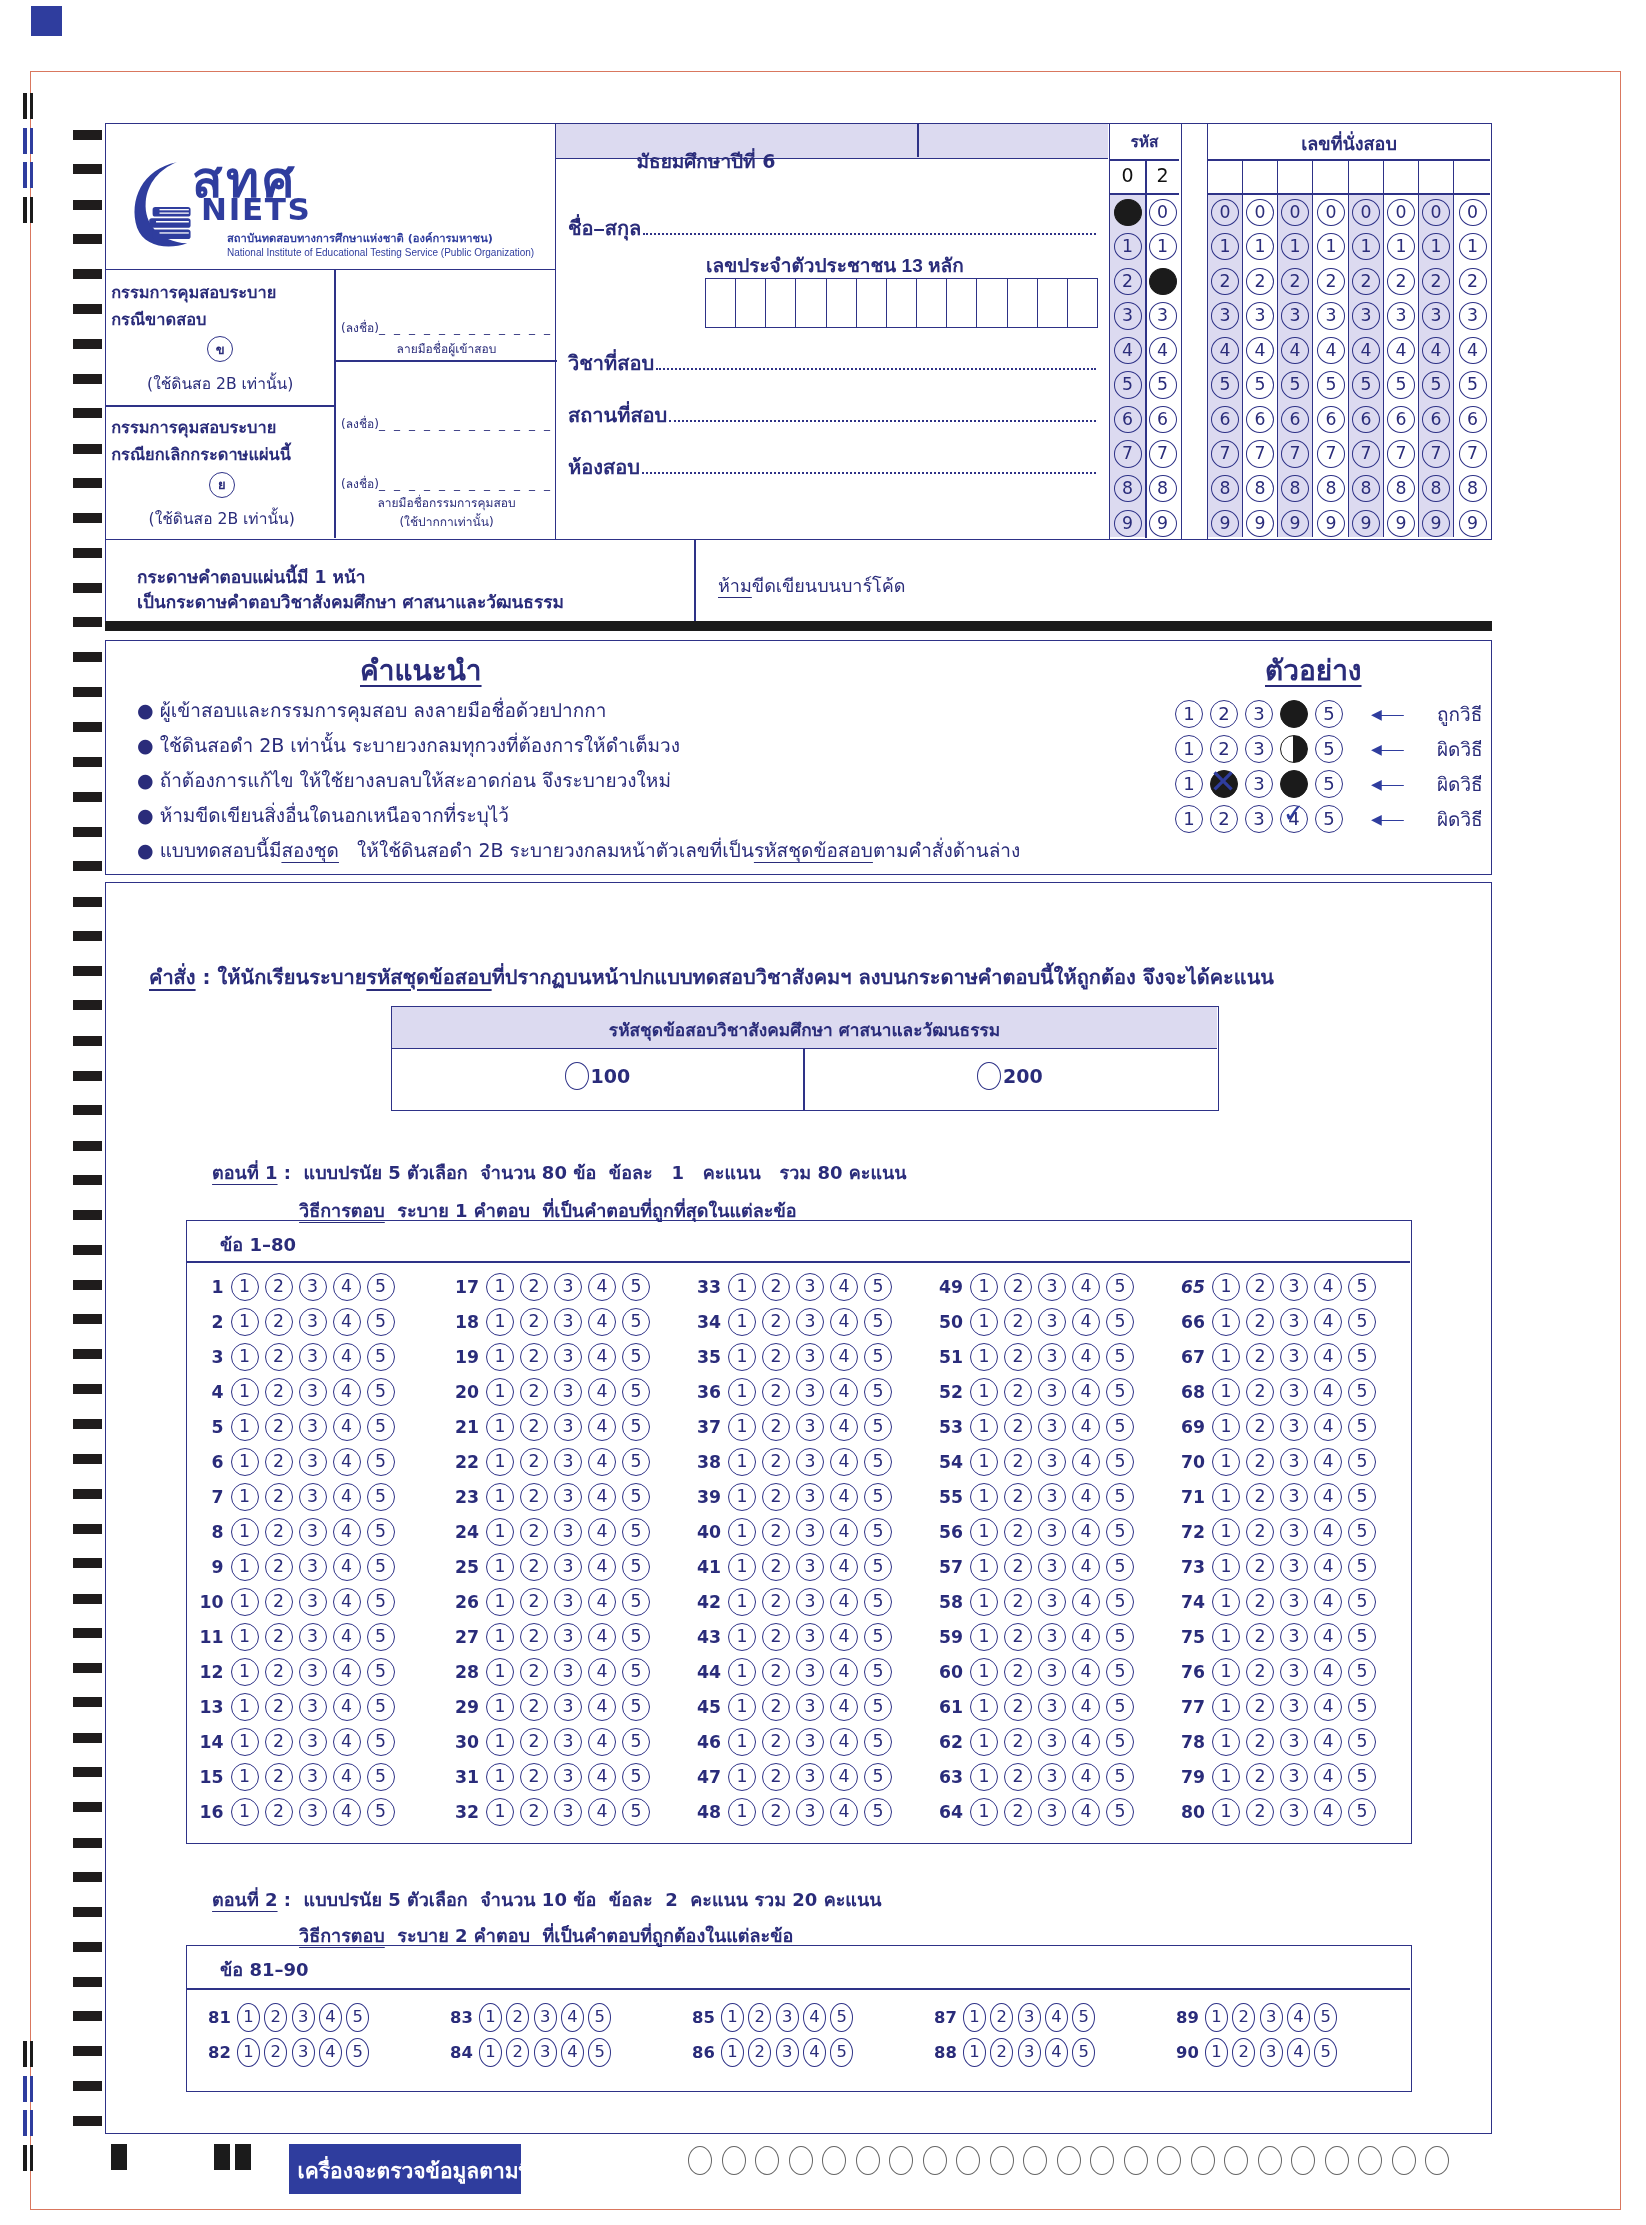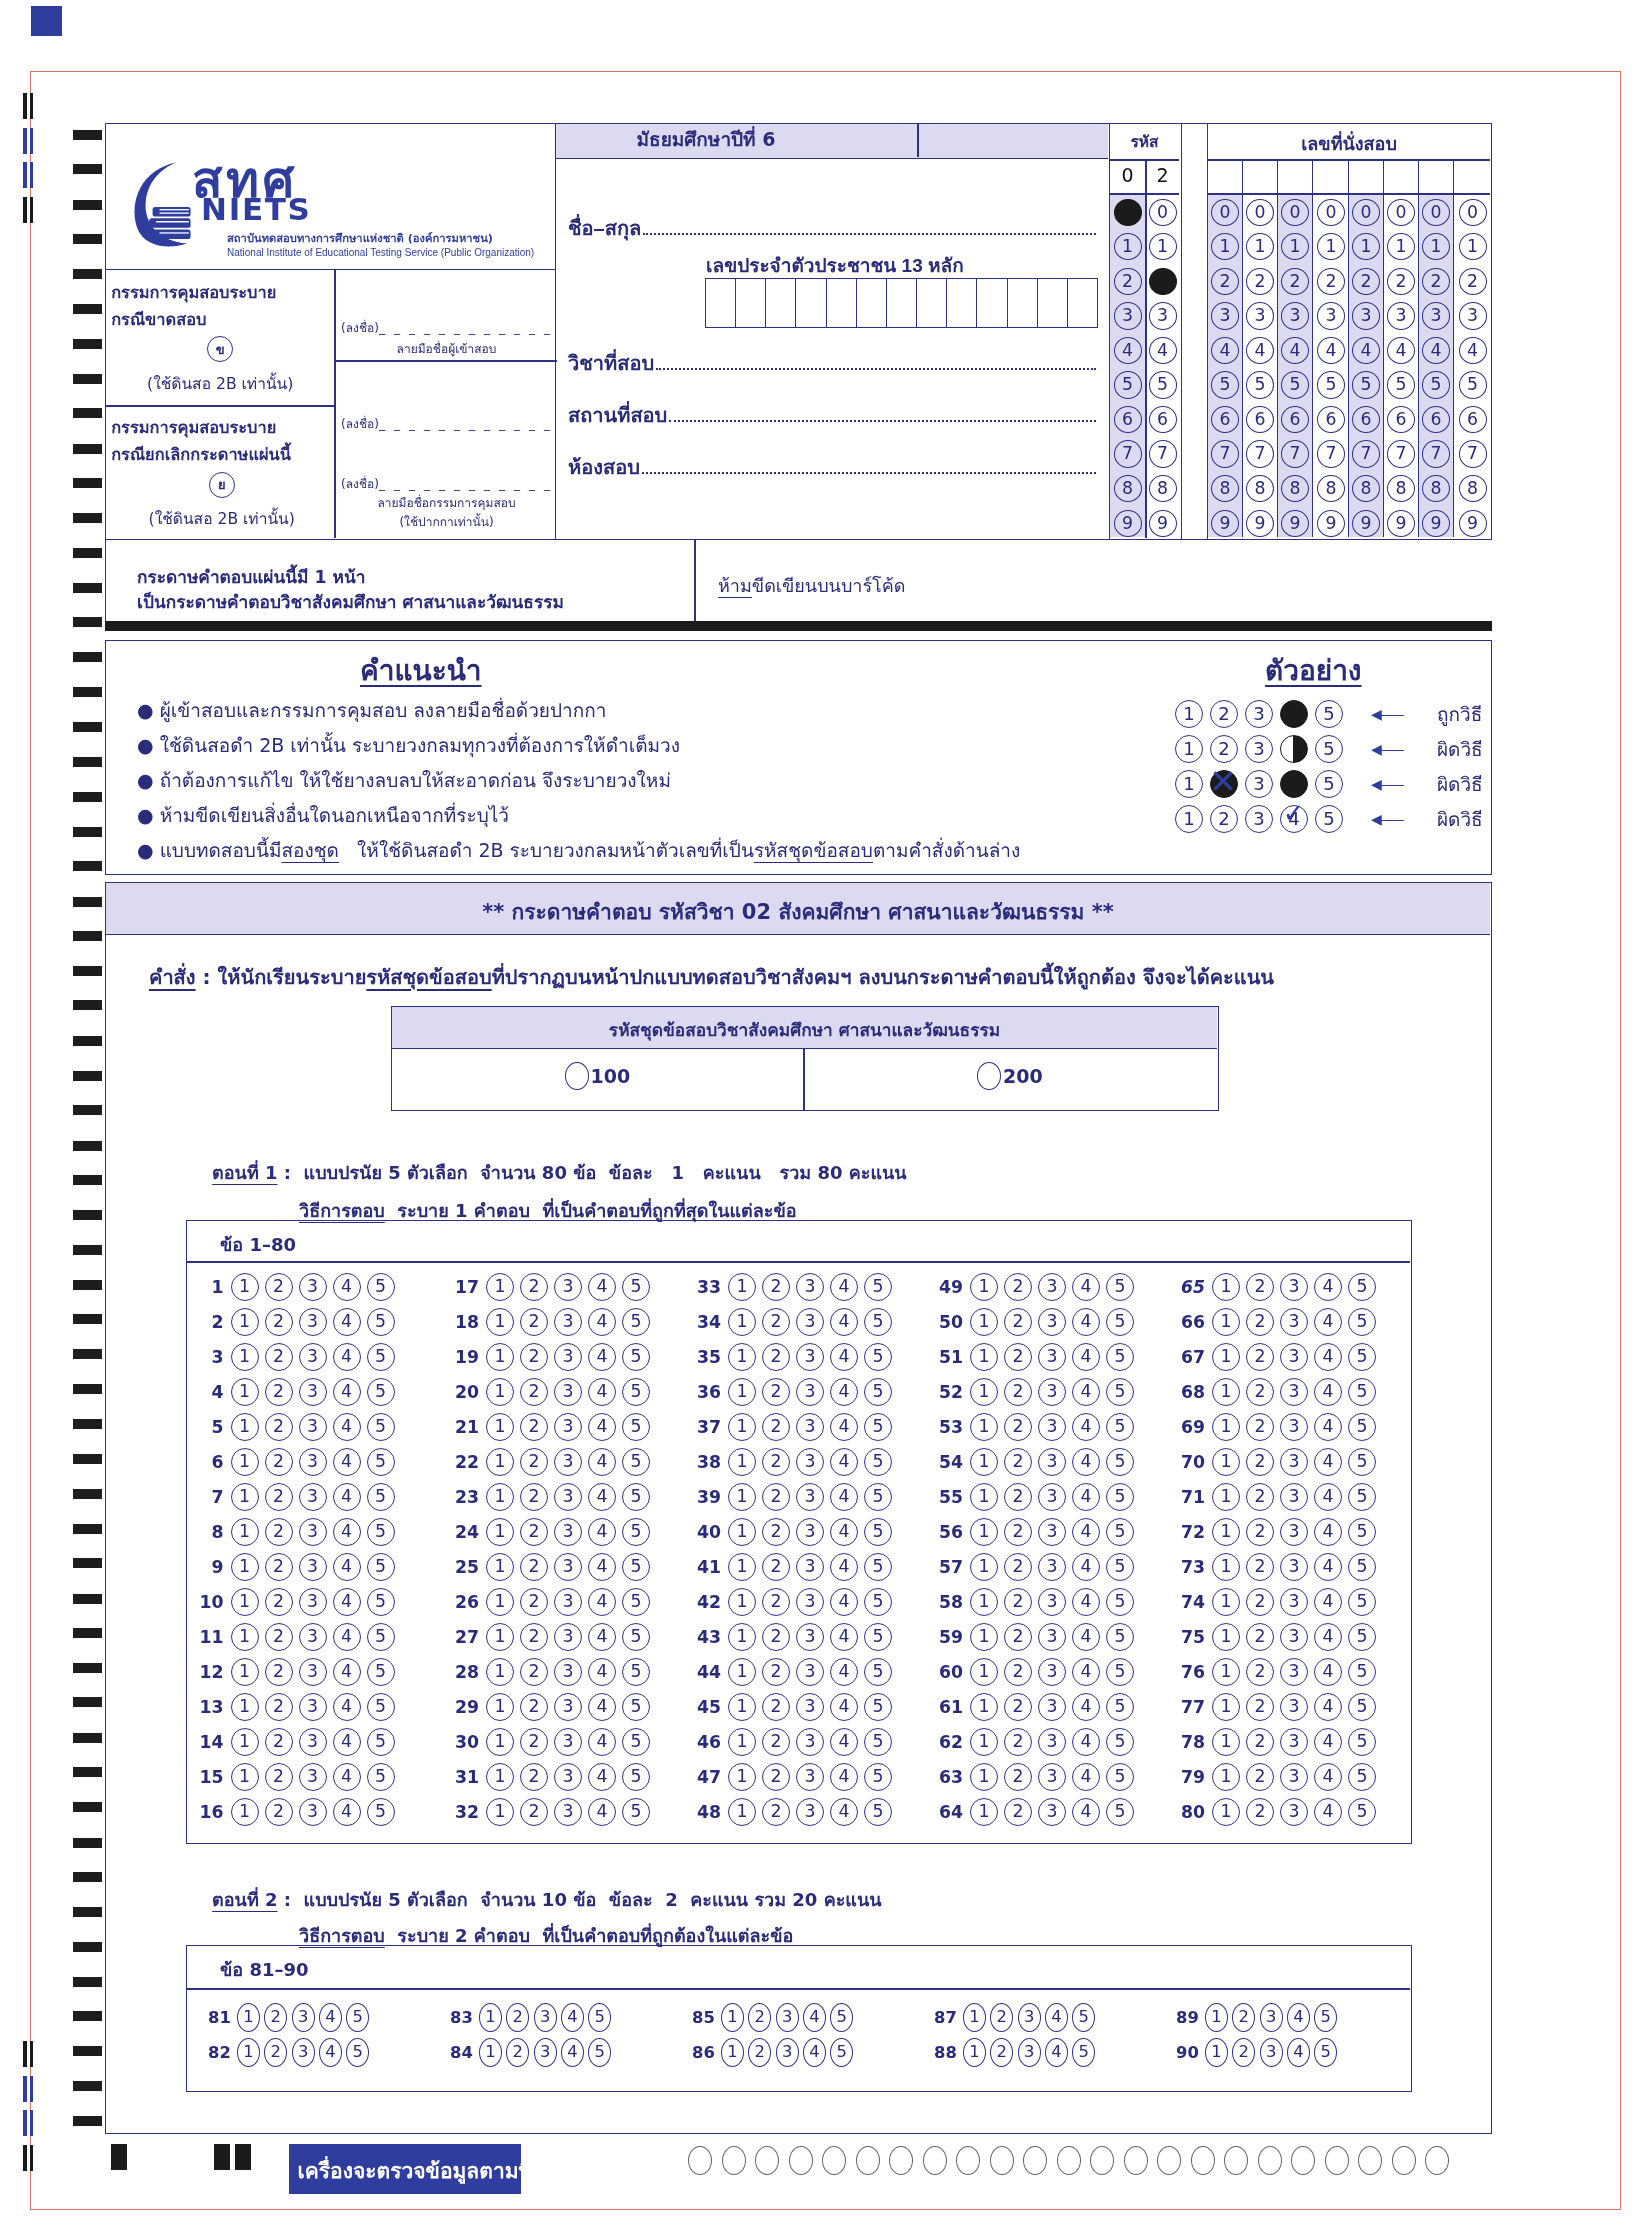--- a/index.html
+++ b/index.html
@@ -165,21 +165,21 @@
   </div>
   <div class="abs" style="left:235px;top:204px;width:213px;font-family:'DejaVu Sans',sans-serif;font-size:12px;white-space:nowrap;overflow:hidden;">
     <span>(ลงชื่อ)</span><span style="letter-spacing:2.6px;">_ _ _ _ _ _ _ _ _ _ _ _ _ _</span>
   </div>
   <div class="abs" style="left:230px;top:223px;width:221px;text-align:center;font-family:'DejaVu Sans',sans-serif;font-size:12px;">ลายมือชื่อกรรมการคุมสอบ</div>
   <div class="abs" style="left:230px;top:242px;width:221px;text-align:center;font-family:'DejaVu Sans',sans-serif;font-size:12px;">(ใช้ปากกาเท่านั้น)</div>
 </div>
 
 <div class="abs bd" style="left:555px;top:123px;width:555px;height:417px;">
   <div class="abs lav" style="left:0;top:0;width:552px;height:35px;border-bottom:1.7px solid #2e3287;">
-    <div class="abs" style="left:0;top:0;width:300px;text-align:center;font-family:'DejaVu Sans',sans-serif;font-weight:bold;font-size:19px;">มัธยมศึกษาปีที่ 6</div>
+    <div class="abs" style="left:0;top:22px;width:300px;text-align:center;font-family:'DejaVu Sans',sans-serif;font-weight:bold;font-size:19px;">มัธยมศึกษาปีที่ 6</div>
     <div class="abs" style="left:361px;top:0;width:1.7px;height:33px;background:#2e3287;"></div>
   </div>
 
   <div class="abs fieldrow" style="left:12px;top:88px;width:531px;">
     <span>ชื่อ–สกุล</span>
       <span class="dots"></span>
   </div>
   <div class="abs" style="left:150px;top:126px;font-family:'Liberation Sans',sans-serif;font-weight:bold;font-size:19px;">เลขประจำตัวประชาชน 13 หลัก</div>
   <div class="abs" id="id-boxes" style="left:149px;top:154px;width:393px;height:50px;display:flex;border:1.7px solid #2e3287;">
       <div style="flex: 1 1 0%; border-right: 1.7px solid rgb(46, 50, 135);"></div>
@@ -418,23 +418,20 @@
         <span class="bubble" style="width: 28px; height: 28px; font-size: 18px; margin-right: 7px;">3</span>
         <span class="bubble" style="position: relative; width: 28px; height: 28px; font-size: 18px; margin-right: 7px;">4<span style="position: absolute; left: 1.7px; top: -5.2px; color: rgb(47, 61, 158); font-size: 26px; font-weight: bold;">✓</span></span>
         <span class="bubble" style="width: 28px; height: 28px; font-size: 18px; margin-right: 7px;">5</span>
         <span style="margin-left: 21px; font-size: 14px; color: rgb(47, 61, 158); letter-spacing: -2.6px;">◀——</span>
         <span style="margin-left: 35px; font-family: &quot;DejaVu Sans&quot;, sans-serif; font-size: 19px;">ผิดวิธี</span>
       </div>
     </div>
 </div>
 
 <div class="abs bd" style="left:105px;top:882px;width:1387px;height:1252px;">
-  <div class="abs lav" style="left:0;top:0;width:1384px;height:52px;border-bottom:1.7px solid #2e3287;">
-    <div style="text-align:center;margin-top:12px;font-family:'DejaVu Sans',sans-serif;font-weight:bold;font-size:21px;">** กระดาษคำตอบ รหัสวิชา 02 สังคมศึกษา ศาสนาและวัฒนธรรม **</div>
-  </div>
 
   <div class="abs" style="left:43px;top:78px;font-family:'DejaVu Sans',sans-serif;font-weight:bold;font-size:20px;white-space:nowrap;">
     <span class="u">คำสั่ง</span><span> :  ให้นักเรียนระบาย</span><span class="u">รหัสชุดข้อสอบ</span><span>ที่ปรากฏบนหน้าปกแบบทดสอบวิชาสังคมฯ ลงบนกระดาษคำตอบนี้ให้ถูกต้อง จึงจะได้คะแนน</span>
   </div>
 
   <div class="abs bd" style="left:285px;top:123px;width:828px;height:105px;">
     <div class="abs lav" style="left:0;top:0;width:825px;height:42px;border-bottom:1.7px solid #2e3287;">
       <div style="text-align:center;margin-top:8.6px;font-family:'DejaVu Sans',sans-serif;font-weight:bold;font-size:17.3px;">รหัสชุดข้อสอบวิชาสังคมศึกษา ศาสนาและวัฒนธรรม</div>
     </div>
     <div class="abs" style="left:411px;top:42px;width:1.7px;height:61px;background:#2e3287;"></div>

